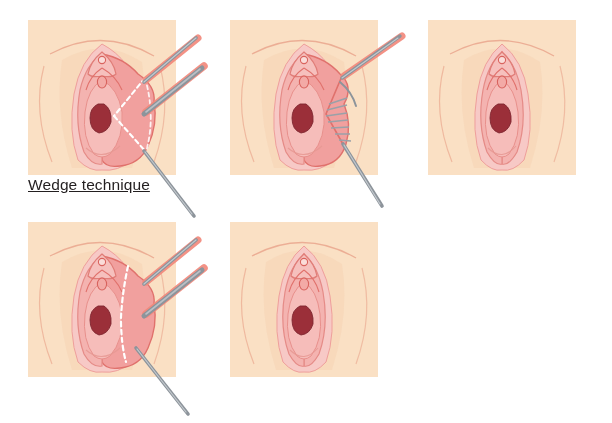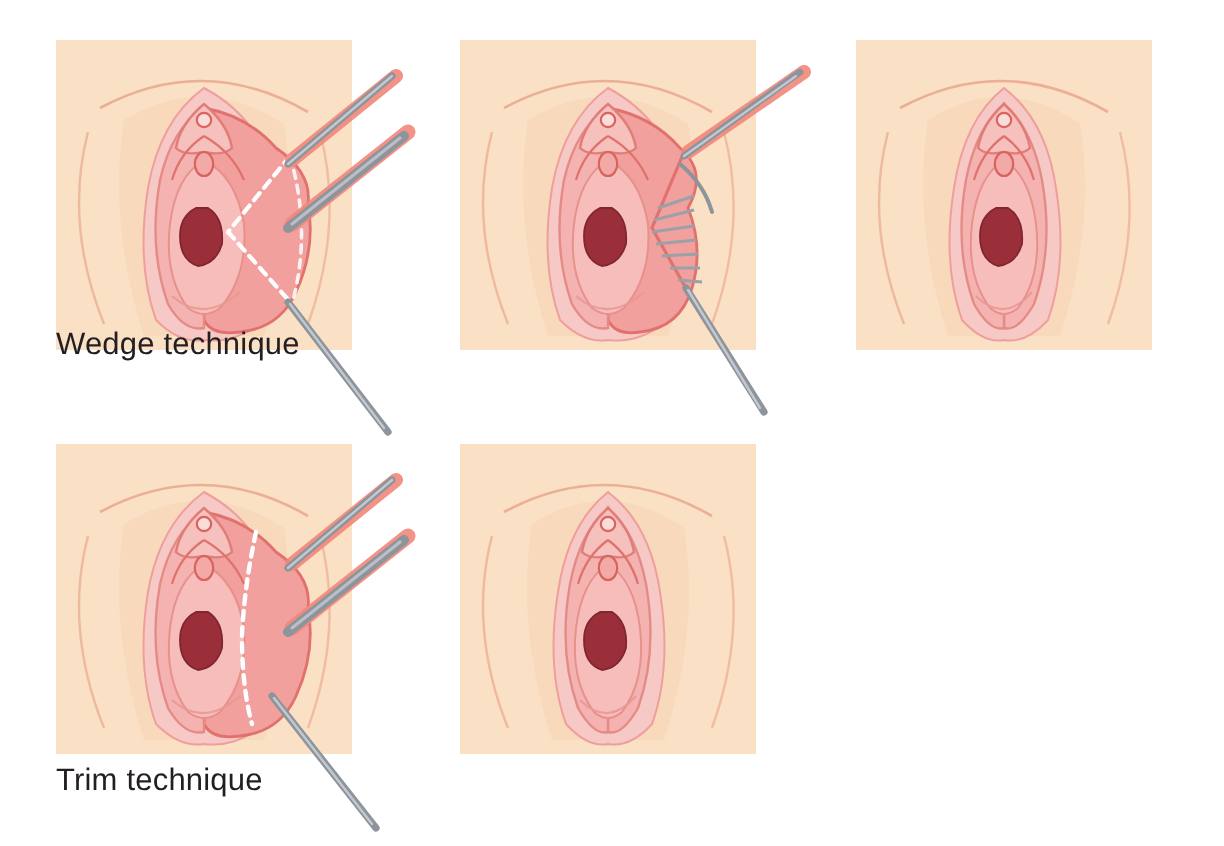--- a/index.html
+++ b/index.html
@@ -30,21 +30,21 @@
     overflow: visible;
   }
   .caption {
     position: absolute;
     font-family: "Liberation Sans", sans-serif;
     font-size: 15.5px;
     color: #231f20;
     letter-spacing: 0.1px;
     white-space: nowrap;
   }
-  #caption-wedge { left: 28px; top: 164px; }
+  #caption-wedge { left: 28px; top: 176px; text-decoration: underline; }
   #caption-trim  { left: 28px; top: 382px; }
 </style>
 </head>
 <body>
 
 <div id="figure-root">
 
   <div class="panel" id="panel-wedge-marking" style="left:28px; top:20px; width:148px; height:155px;">
     <svg width="148" height="155" viewBox="0 0 148 155" xmlns="http://www.w3.org/2000/svg">
       <defs>
@@ -269,15 +269,14 @@
         <path d="M74 48 Q85 56 89 70" fill="none" stroke="#e0716c" stroke-width="1.1"></path>
         <ellipse cx="74" cy="62" rx="4.6" ry="6" fill="#f3aaa6" stroke="#d8635e" stroke-width="1.1"></ellipse>
         <path d="M70 84 Q62 88 62 98 Q62 110 71 113 Q80 112 83 102 Q84 89 76 84 Z" fill="#9b2f39" stroke="#7f2630" stroke-width="0.9"></path>
         <path d="M60 128 Q74 142 88 126" fill="none" stroke="#e79994" stroke-width="1.1" opacity="0.9"></path>
       </g>
     </svg>
   </div>
 
   <div class="caption" id="caption-wedge">Wedge technique</div>
 
-  <div class="caption" id="caption-trim">Trim technique</div>
 
 </div>
 
 </body></html>

